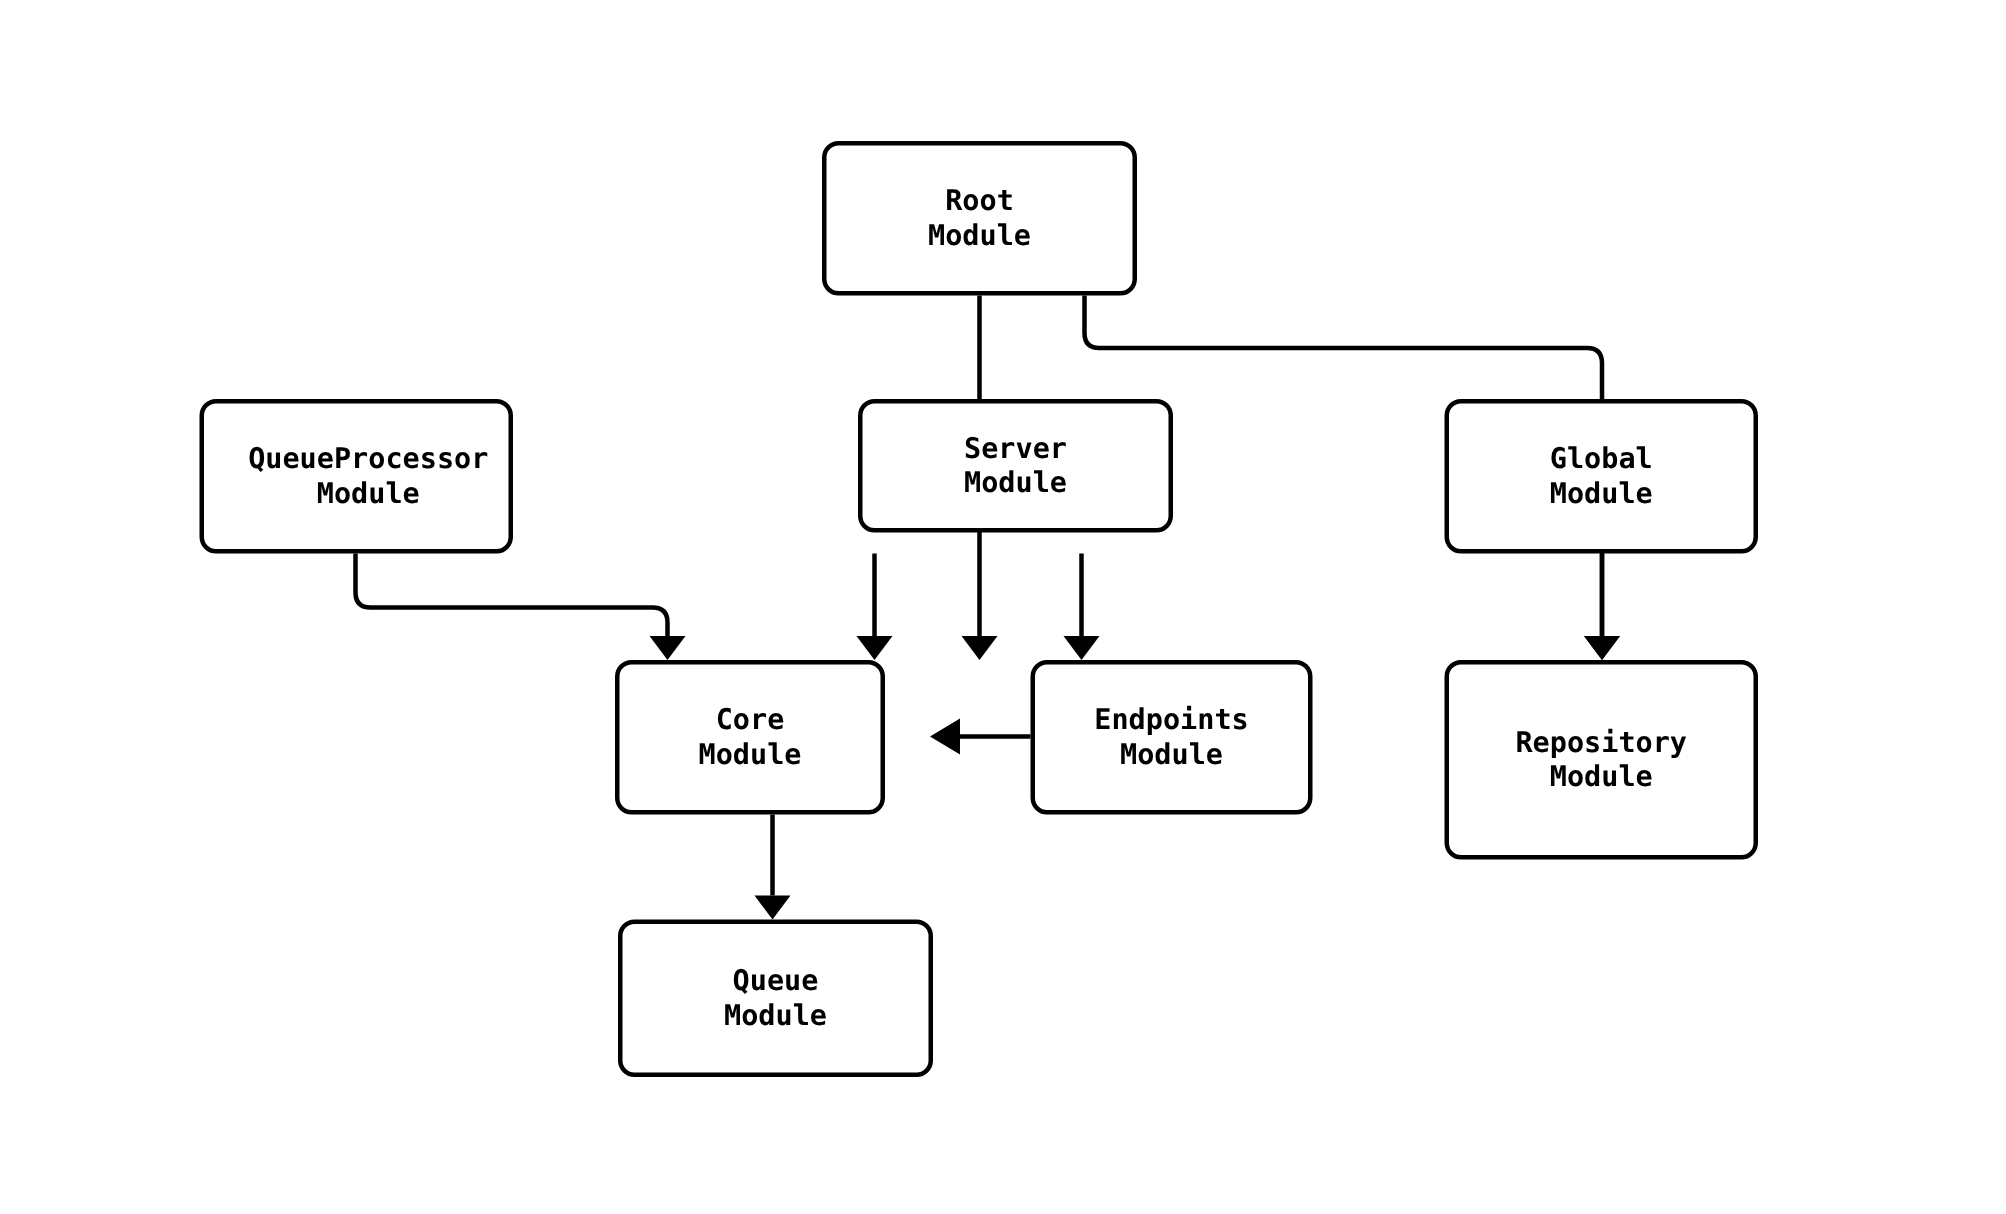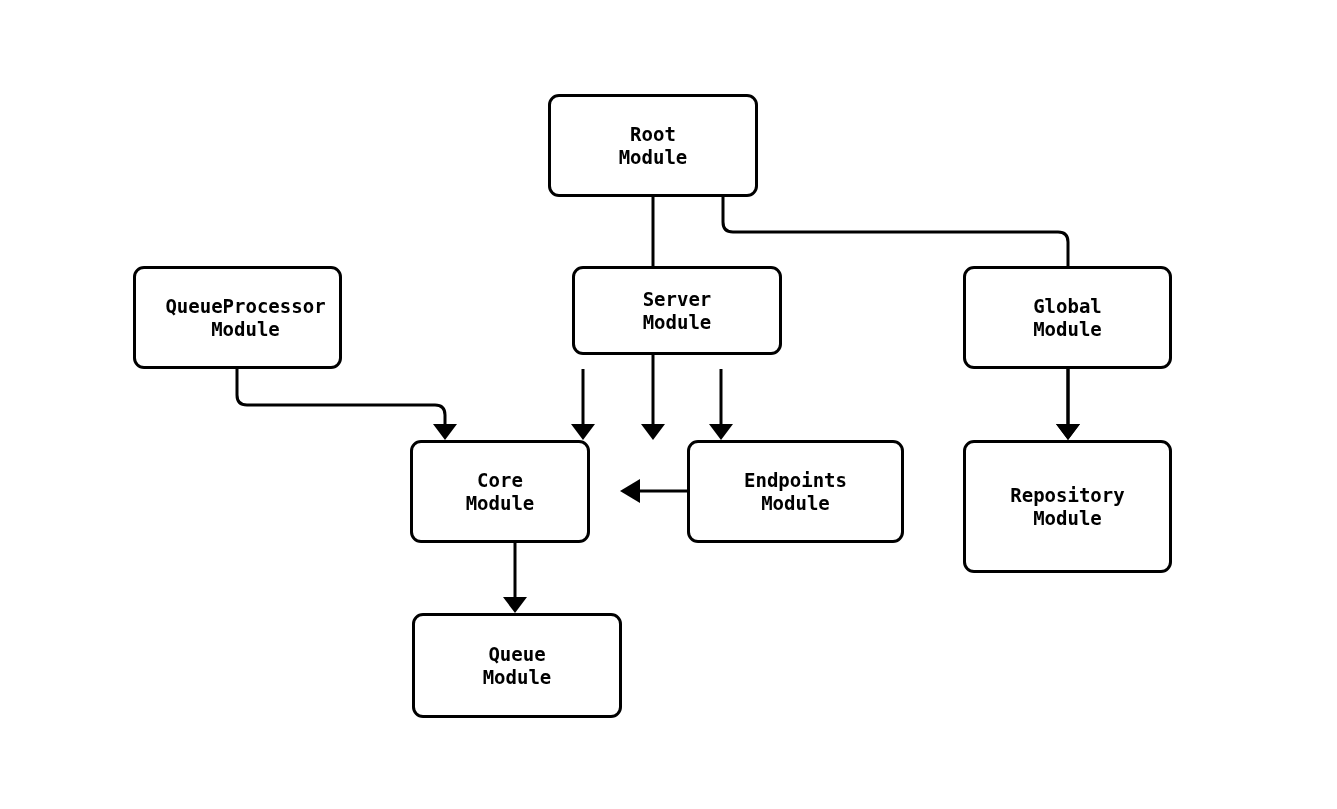--- a/index.html
+++ b/index.html
@@ -116,21 +116,21 @@
   <div class="node" style="left:963px; top:266px; width:209px; height:103px;">
     <span class="node-line">Global</span>
     <span class="node-line">Module</span>
   </div>
 
   <div class="node" style="left:410px; top:440px; width:180px; height:103px;">
     <span class="node-line">Core</span>
     <span class="node-line">Module</span>
   </div>
 
-  <div class="node" style="left:687px; top:440px; width:217px; height:103px;">
+  <div class="node" style="left:687px; top:440px; width:188px; height:103px;">
     <span class="node-line">Endpoints</span>
     <span class="node-line">Module</span>
   </div>
 
   <div class="node" style="left:963px; top:440px; width:209px; height:133px;">
     <span class="node-line">Repository</span>
     <span class="node-line">Module</span>
   </div>
 
   <div class="node" style="left:412px; top:613px; width:210px; height:105px;">

